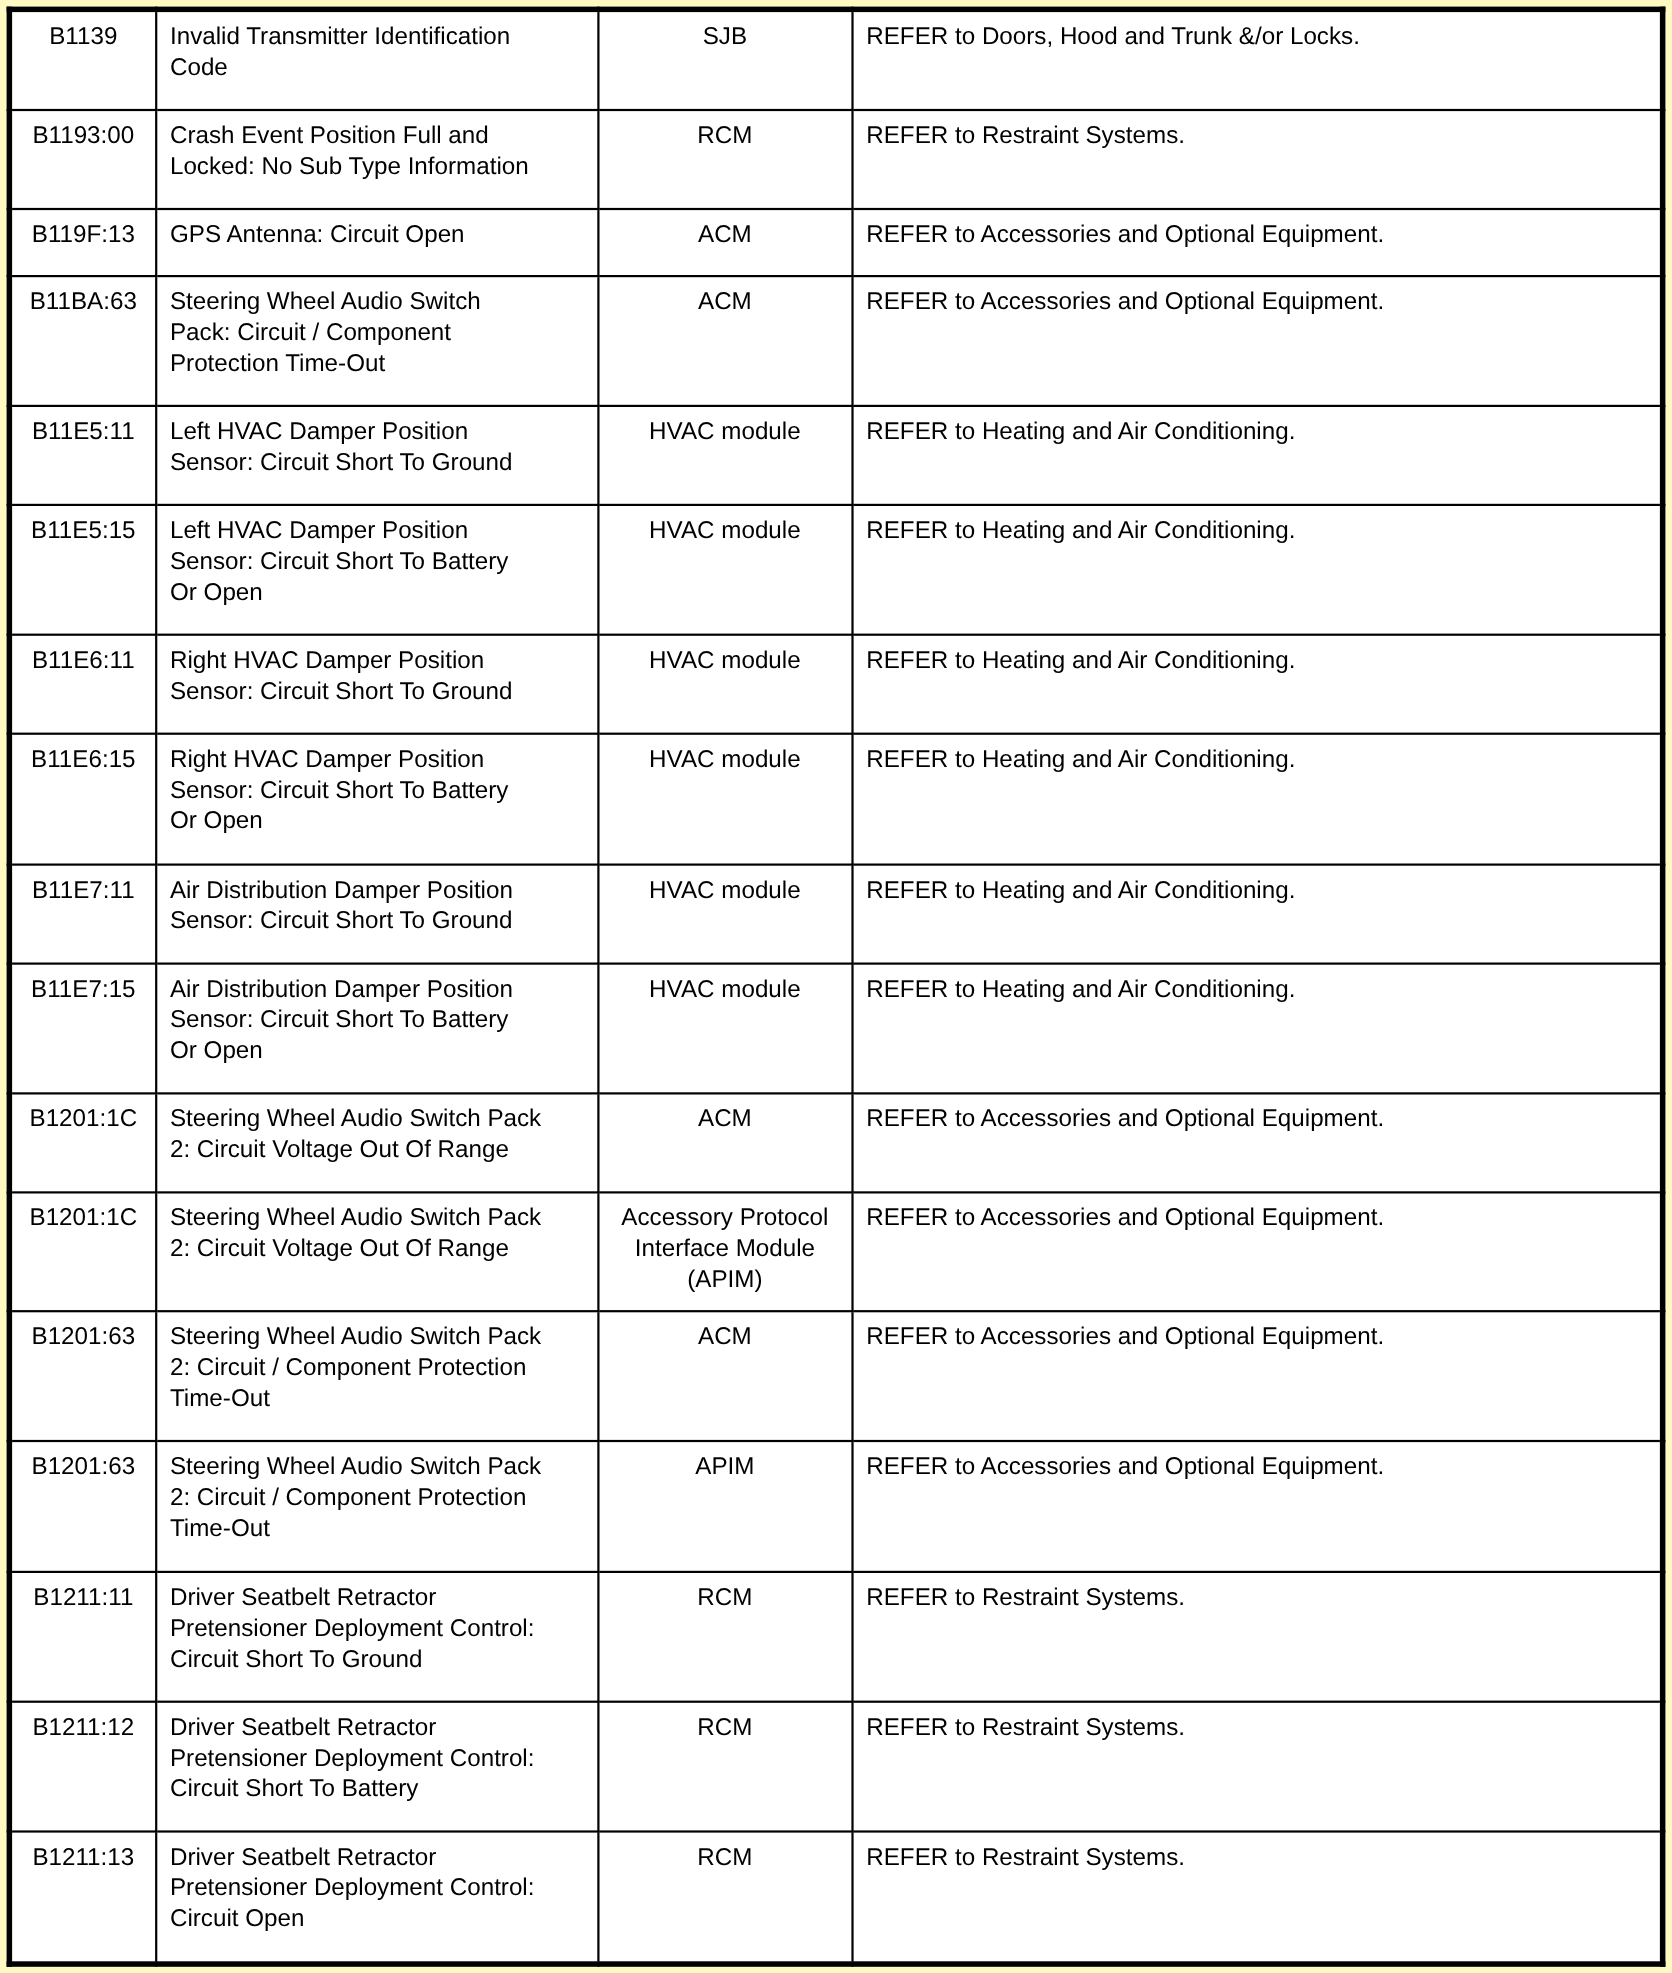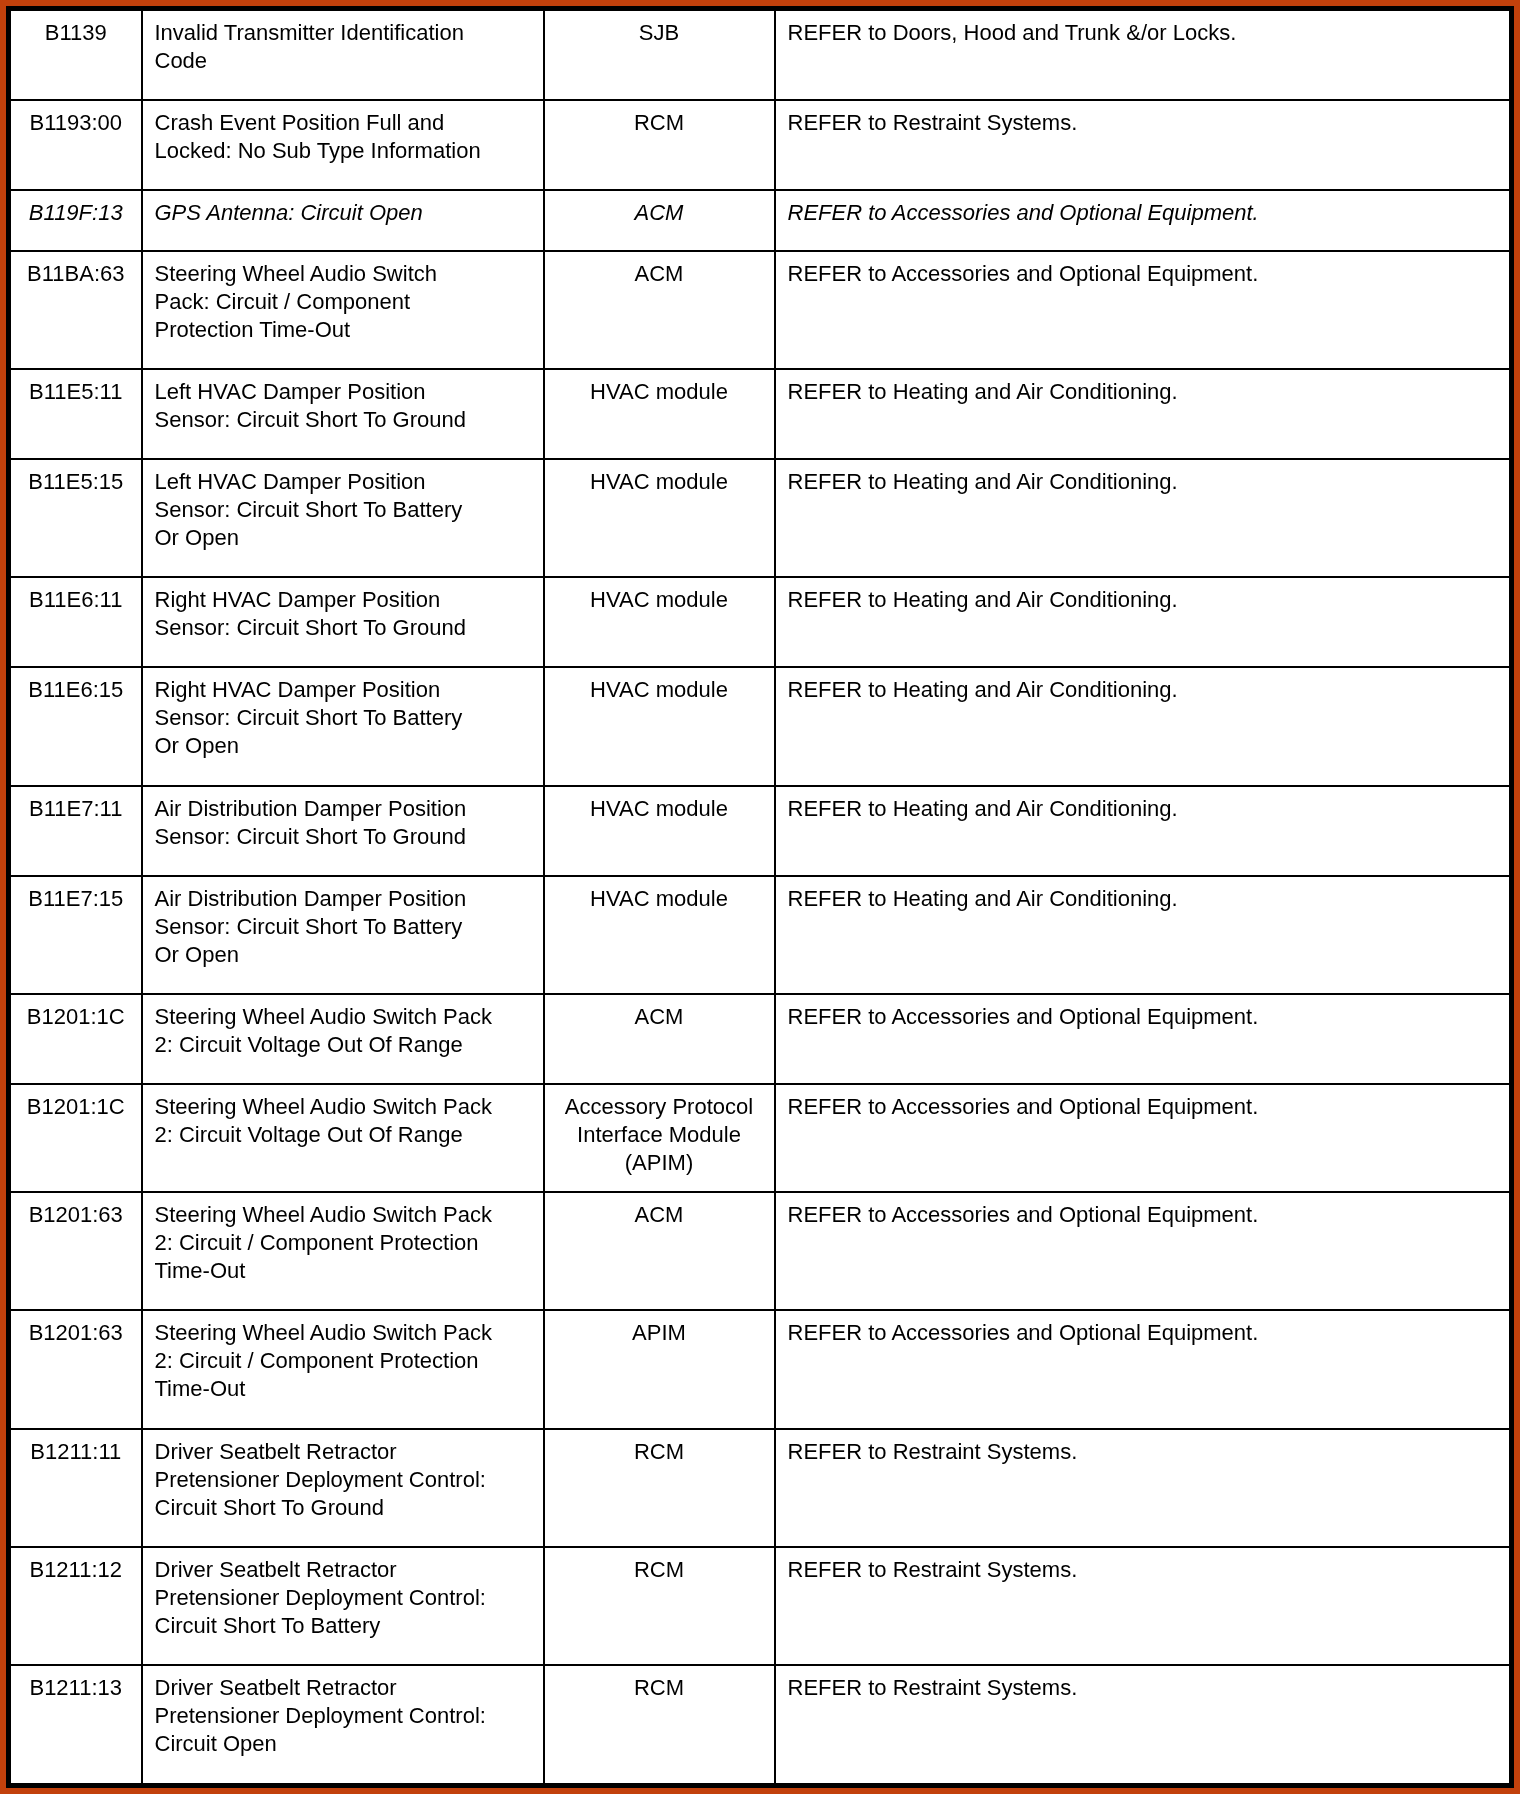--- a/index.html
+++ b/index.html
@@ -5,21 +5,21 @@
   html, body {
     margin: 0;
     padding: 0;
     background: #ffffff;
   }
   .page {
     width: 1520px;
     height: 1794px;
     box-sizing: border-box;
     padding: 6px;
-    background: #c2410c;
+    background: #fef9c3;
   }
   table.dtc {
     border-collapse: collapse;
     table-layout: fixed;
     width: 100%;
     height: 100%;
     border: 5px solid #000000;
     font-family: "Liberation Sans", sans-serif;
     font-size: 22px;
     line-height: 28px;
@@ -41,21 +41,21 @@
     padding: 8px 46px 22px 12px;
   }
   td.module {
     text-align: center;
     padding: 8px 6px 10px 6px;
   }
   td.action {
     text-align: left;
     padding: 8px 14px 10px 12px;
   }
-  tr.h1 { height: 50px; font-style: italic; }
+  tr.h1 { height: 50px; }
   tr.h2 { height: 78px; }
   tr.h3 { height: 106px; }
 </style>
 </head>
 <body>
 
 <div class="page">
   <table class="dtc">
     <colgroup>
       <col style="width:133px">

